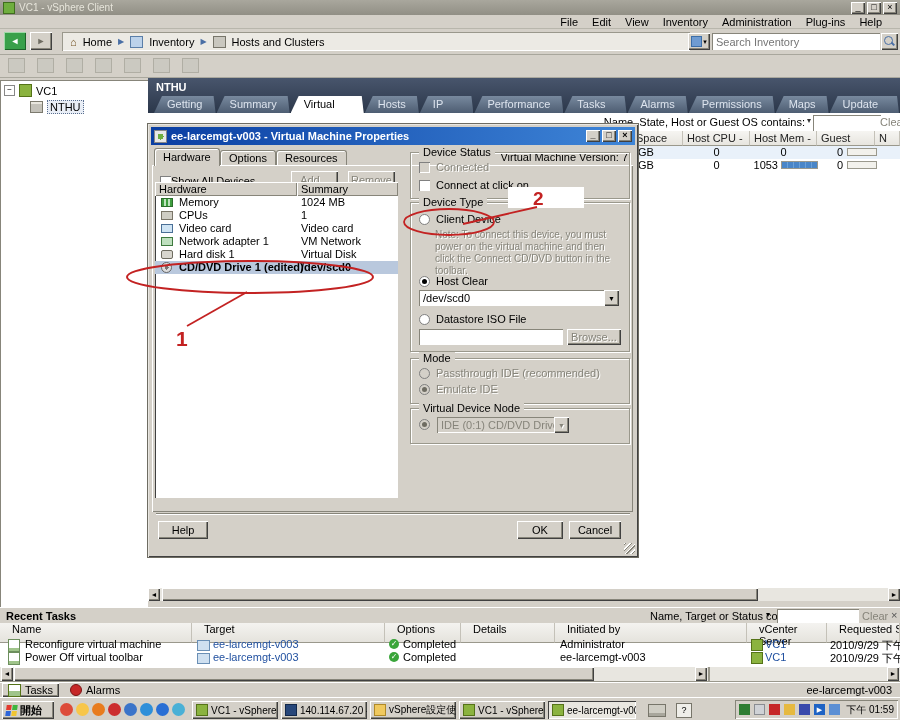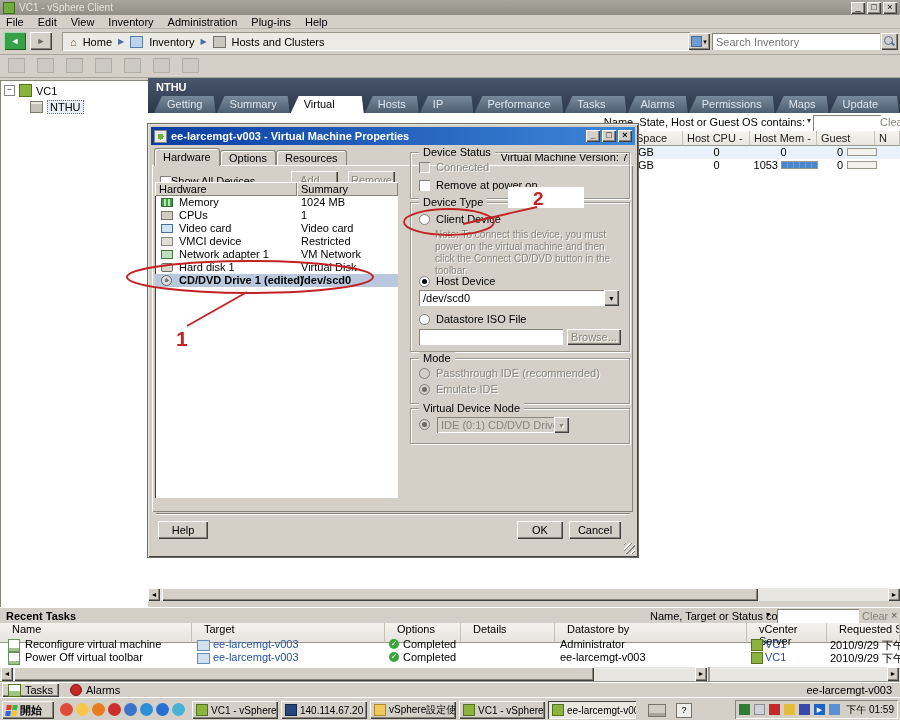--- a/index.html
+++ b/index.html
@@ -11,21 +11,21 @@
        text-align:center;cursor:default;}
   .dis{color:#86847a;text-shadow:1px 1px 0 #fff;}
   .graytxt{color:#86847a;}
   
   .titlebar{left:0;top:0;width:900px;height:15px;background:linear-gradient(#a9a79d,#918f85);
     display:flex;align-items:center;padding:0 3px;box-sizing:border-box;color:#e7e5db;font-size:10px;}
   .appicon{width:10px;height:10px;background:#6fae3e;border:1px solid #3f6d1d;margin-right:4px;flex:none;}
   .wbtns{margin-left:auto;display:flex;gap:2px;}
   .wbtn{width:14px;height:12px;font-size:9px;line-height:11px;color:#000;}
   
-  .menubar{left:0;top:15px;width:900px;height:14px;display:flex;gap:14px;padding:1px 6px;box-sizing:border-box;border-bottom:1px solid #b8b6ac;}
+  .menubar{left:0;top:15px;width:900px;height:14px;display:flex;gap:14px;padding:1px 18px;box-sizing:border-box;border-bottom:1px solid #b8b6ac;justify-content:flex-end;}
   
   .navbar{left:0;top:29px;width:900px;height:25px;border-bottom:1px solid #a8a69c;}
   .navbtn{width:22px;height:18px;top:3px;}
   .backbtn{background:#39a04a;box-shadow:inset 1px 1px 0 #9fd9a8,inset -1px -1px 0 #1d6328;color:#fff;}
   .fwdbtn{color:#6e6c62;}
   .crumbbar{left:62px;top:3px;width:628px;height:19px;background:#eceae4;box-shadow:inset 1px 1px 0 #9a988c,inset -1px -1px 0 #fff;
     display:flex;align-items:center;padding:0 8px;box-sizing:border-box;gap:6px;}
   .crumb-sep{color:#4a6fa5;font-size:8px;}
   .mini-ic{width:11px;height:10px;flex:none;}
   .ic-home{font-size:11px;color:#7a5a2a;line-height:10px;width:auto;}
@@ -316,25 +316,20 @@
         <span class="hwic ic-cpu"></span>
         <span class="hwname">CPUs</span>
         <span class="hwsum">1</span>
       </div>
       <div class="hwrow">
         <span class="hwic ic-video"></span>
         <span class="hwname">Video card</span>
         <span class="hwsum">Video card</span>
       </div>
       <div class="hwrow">
-        <span class="hwic ic-vmci"></span>
-        <span class="hwname">VMCI device</span>
-        <span class="hwsum">Restricted</span>
-      </div>
-      <div class="hwrow">
         <span class="hwic ic-net"></span>
         <span class="hwname">Network adapter 1</span>
         <span class="hwsum">VM Network</span>
       </div>
       <div class="hwrow">
         <span class="hwic ic-hdd"></span>
         <span class="hwname">Hard disk 1</span>
         <span class="hwsum">Virtual Disk</span>
       </div>
       <div class="hwrow sel">
@@ -345,34 +340,34 @@
     </div>
 
     <div class="r fieldset" style="left:262px;top:28px;width:218px;height:45px;">
       <span class="legend">Device Status</span>
       <div class="frow" style="left:8px;top:8px;">
         <span class="cb graybox"></span>
         <span class="dis">Connected</span>
       </div>
       <div class="frow" style="left:8px;top:26px;">
         <span class="cb"></span>
-        <span>Remove at power on</span>
+        <span>Connect at click on</span>
       </div>
     </div>
 
     <div class="r fieldset" style="left:262px;top:78px;width:218px;height:148px;">
       <span class="legend">Device Type</span>
       <div class="frow" style="left:8px;top:10px;">
         <span class="radio"></span>
         <span>Client Device</span>
       </div>
       <div class="r dis" style="left:24px;top:26px;width:186px;font-size:10px;line-height:12px;">Note: To connect this device, you must power on the virtual machine and then click the Connect CD/DVD button in the toolbar.</div>
       <div class="frow" style="left:8px;top:72px;">
         <span class="radio on"></span>
-        <span>Host Device</span>
+        <span>Host Clear</span>
       </div>
       <div class="r dsel" style="left:8px;top:87px;width:200px;height:16px;">
         <span class="val">/dev/scd0</span>
         <span class="arr btn">▼</span>
       </div>
       <div class="frow" style="left:8px;top:110px;">
         <span class="radio"></span>
         <span>Datastore ISO File</span>
       </div>
       <input class="r textbox" style="left: 8px; top: 126px; width: 140px; height: 14px;">
@@ -426,21 +421,21 @@
     <input class="r" style="left: 777px; top: 1px; width: 78px; height: 12px; border: 0px; box-shadow: rgb(135, 133, 122) 1px 1px 0px inset, rgb(255, 255, 255) -1px -1px 0px inset; background: rgb(255, 255, 255);">
     <span class="r graytxt" style="left:862px;top:2px;">Clear</span>
     <span class="r" style="left:891px;top:1px;color:#555;">×</span>
   </div>
 
   <div class="rttable r">
     <span class="rth" style="left:0;width:192px;">Name</span>
     <span class="rth" style="left:192px;width:193px;">Target</span>
     <span class="rth" style="left:385px;width:76px;">Options</span>
     <span class="rth" style="left:461px;width:94px;">Details</span>
-    <span class="rth" style="left:555px;width:192px;">Datastore by</span>
+    <span class="rth" style="left:555px;width:192px;">Initiated by</span>
     <span class="rth" style="left:747px;width:80px;">vCenter Server</span>
     <span class="rth" style="left:827px;width:73px;white-space:nowrap;overflow:hidden;">Requested Start Tim</span>
 
     <div class="rtrow" style="top:15px;">
       <span class="ic-task" style="left:8px;top:1px;"></span>
       <span class="r" style="left:25px;">Reconfigure virtual machine</span>
       <span class="ic-vm" style="left:197px;top:2px;"></span>
       <span class="r bluelink" style="left:213px;">ee-larcemgt-v003</span>
       <span class="ic-ok" style="left:389px;top:1px;">✓</span>
       <span class="r" style="left:403px;">Completed</span>

